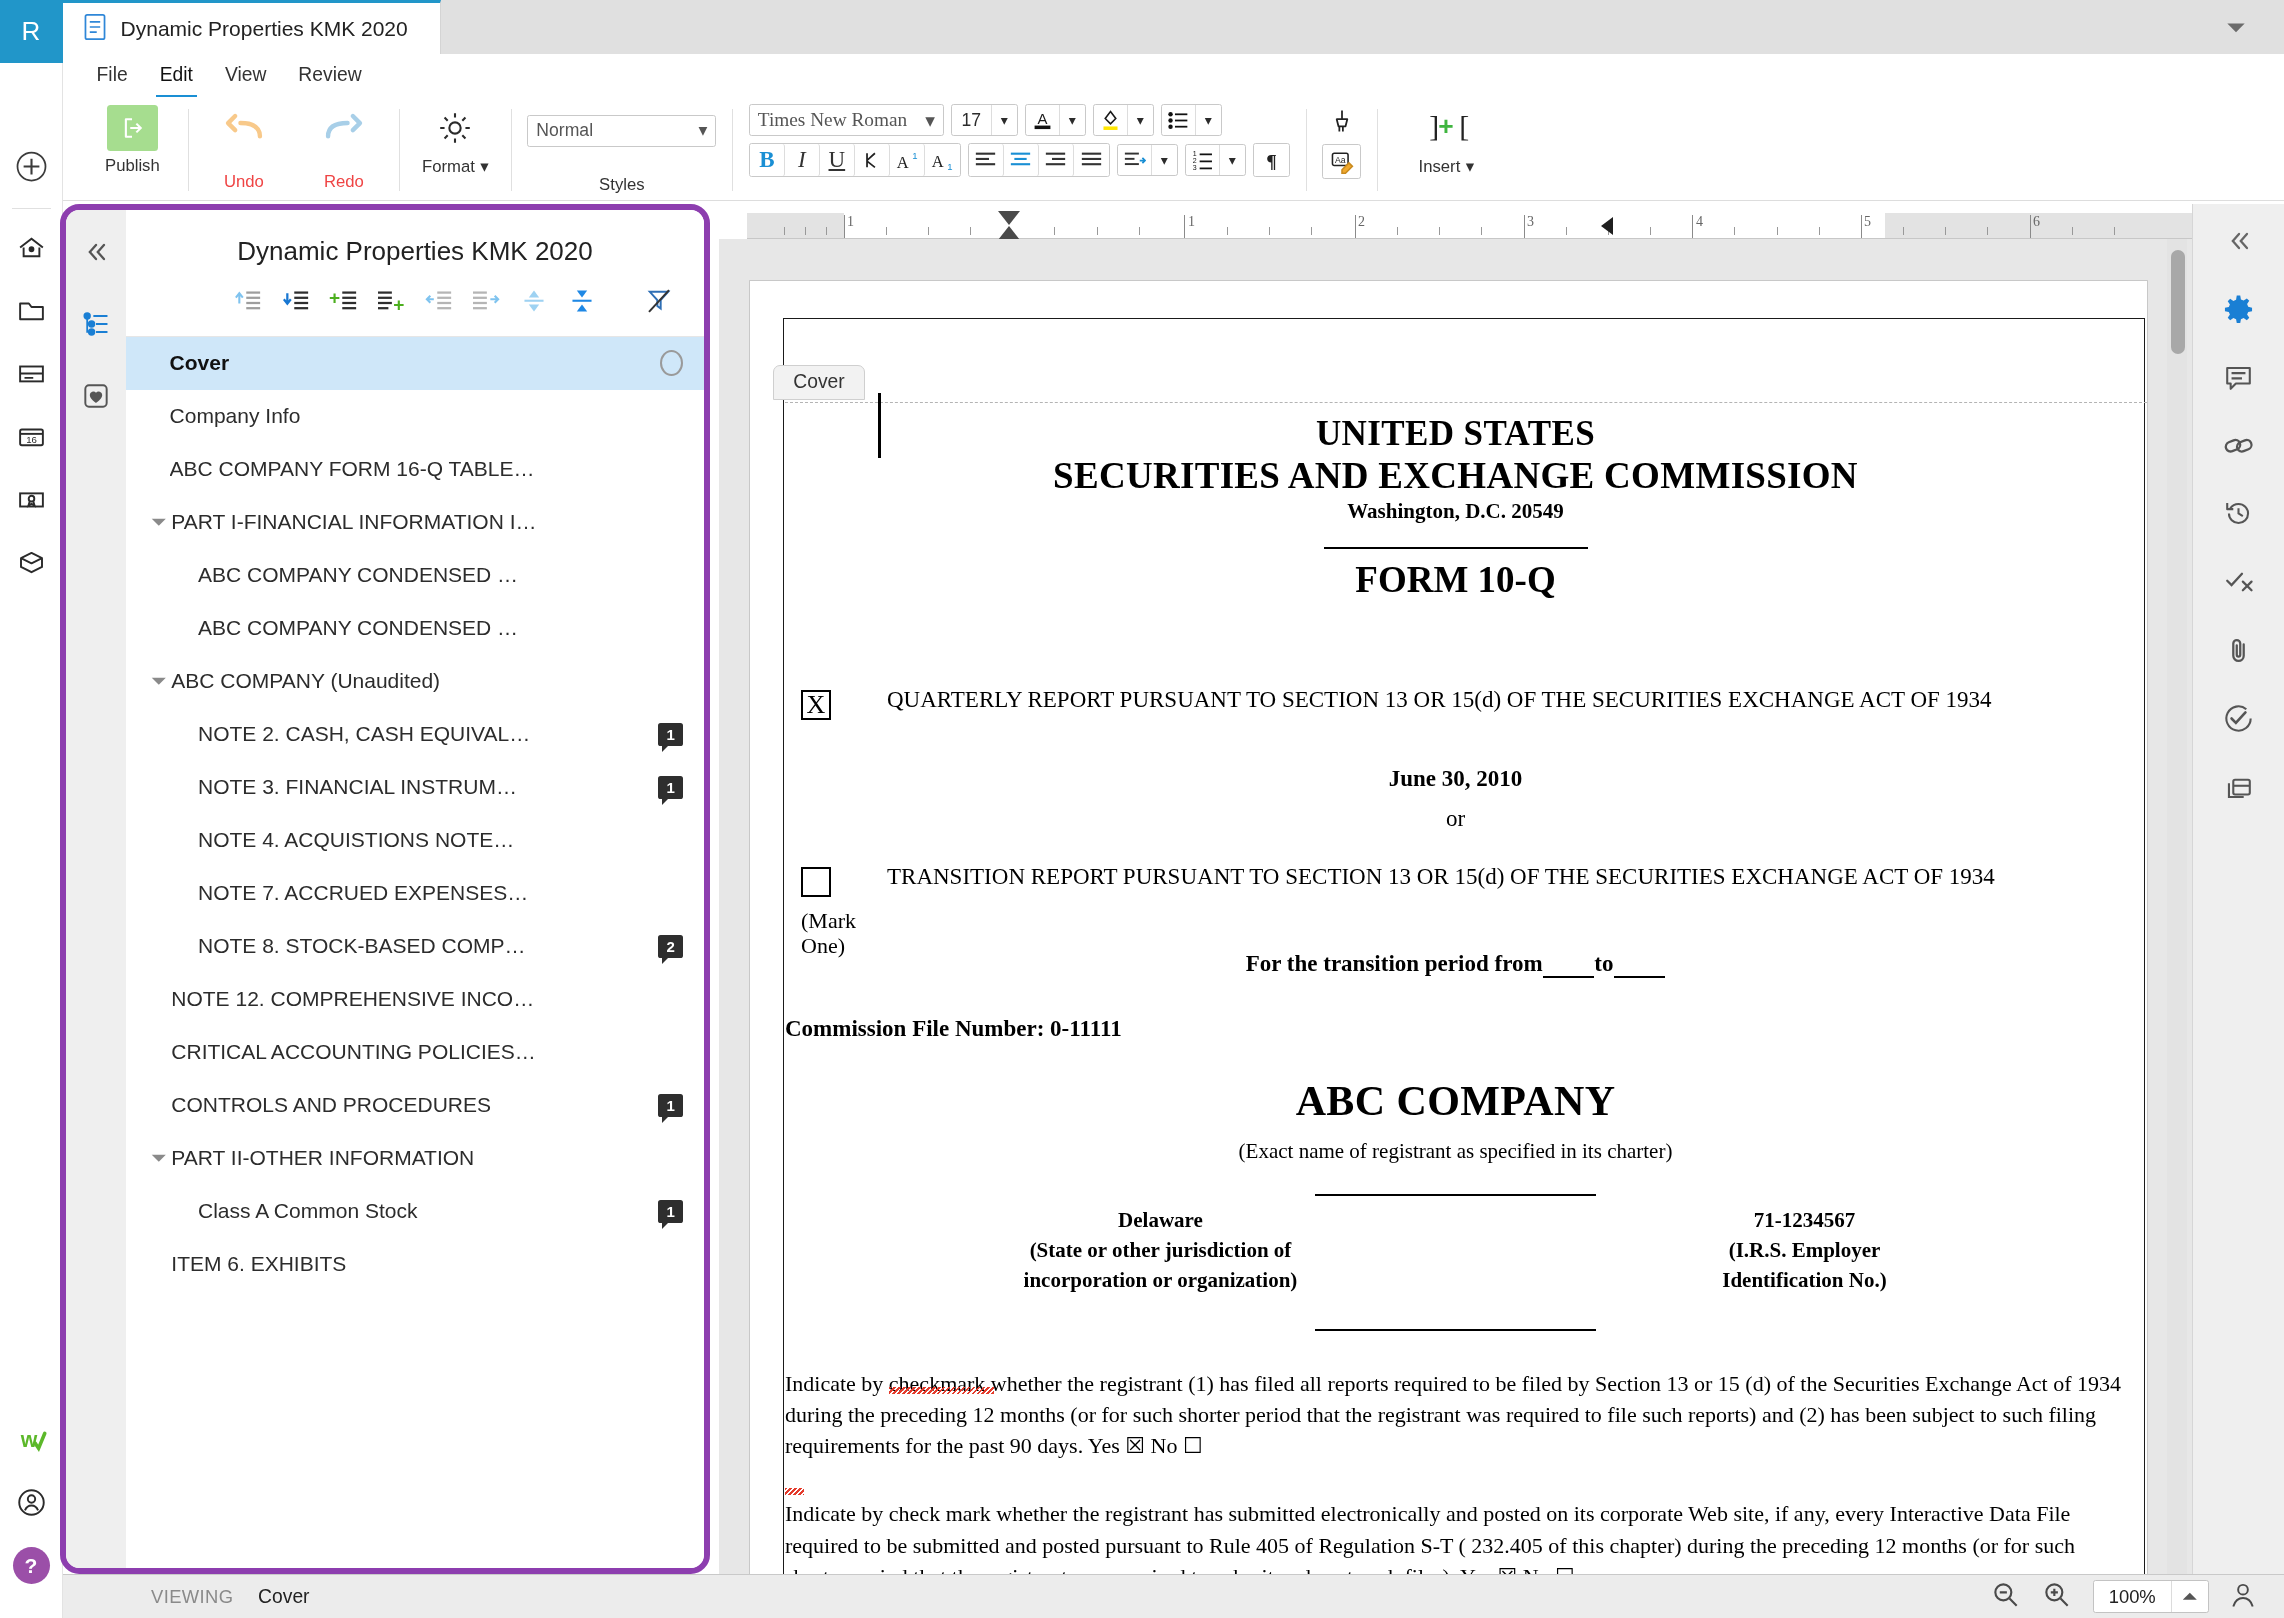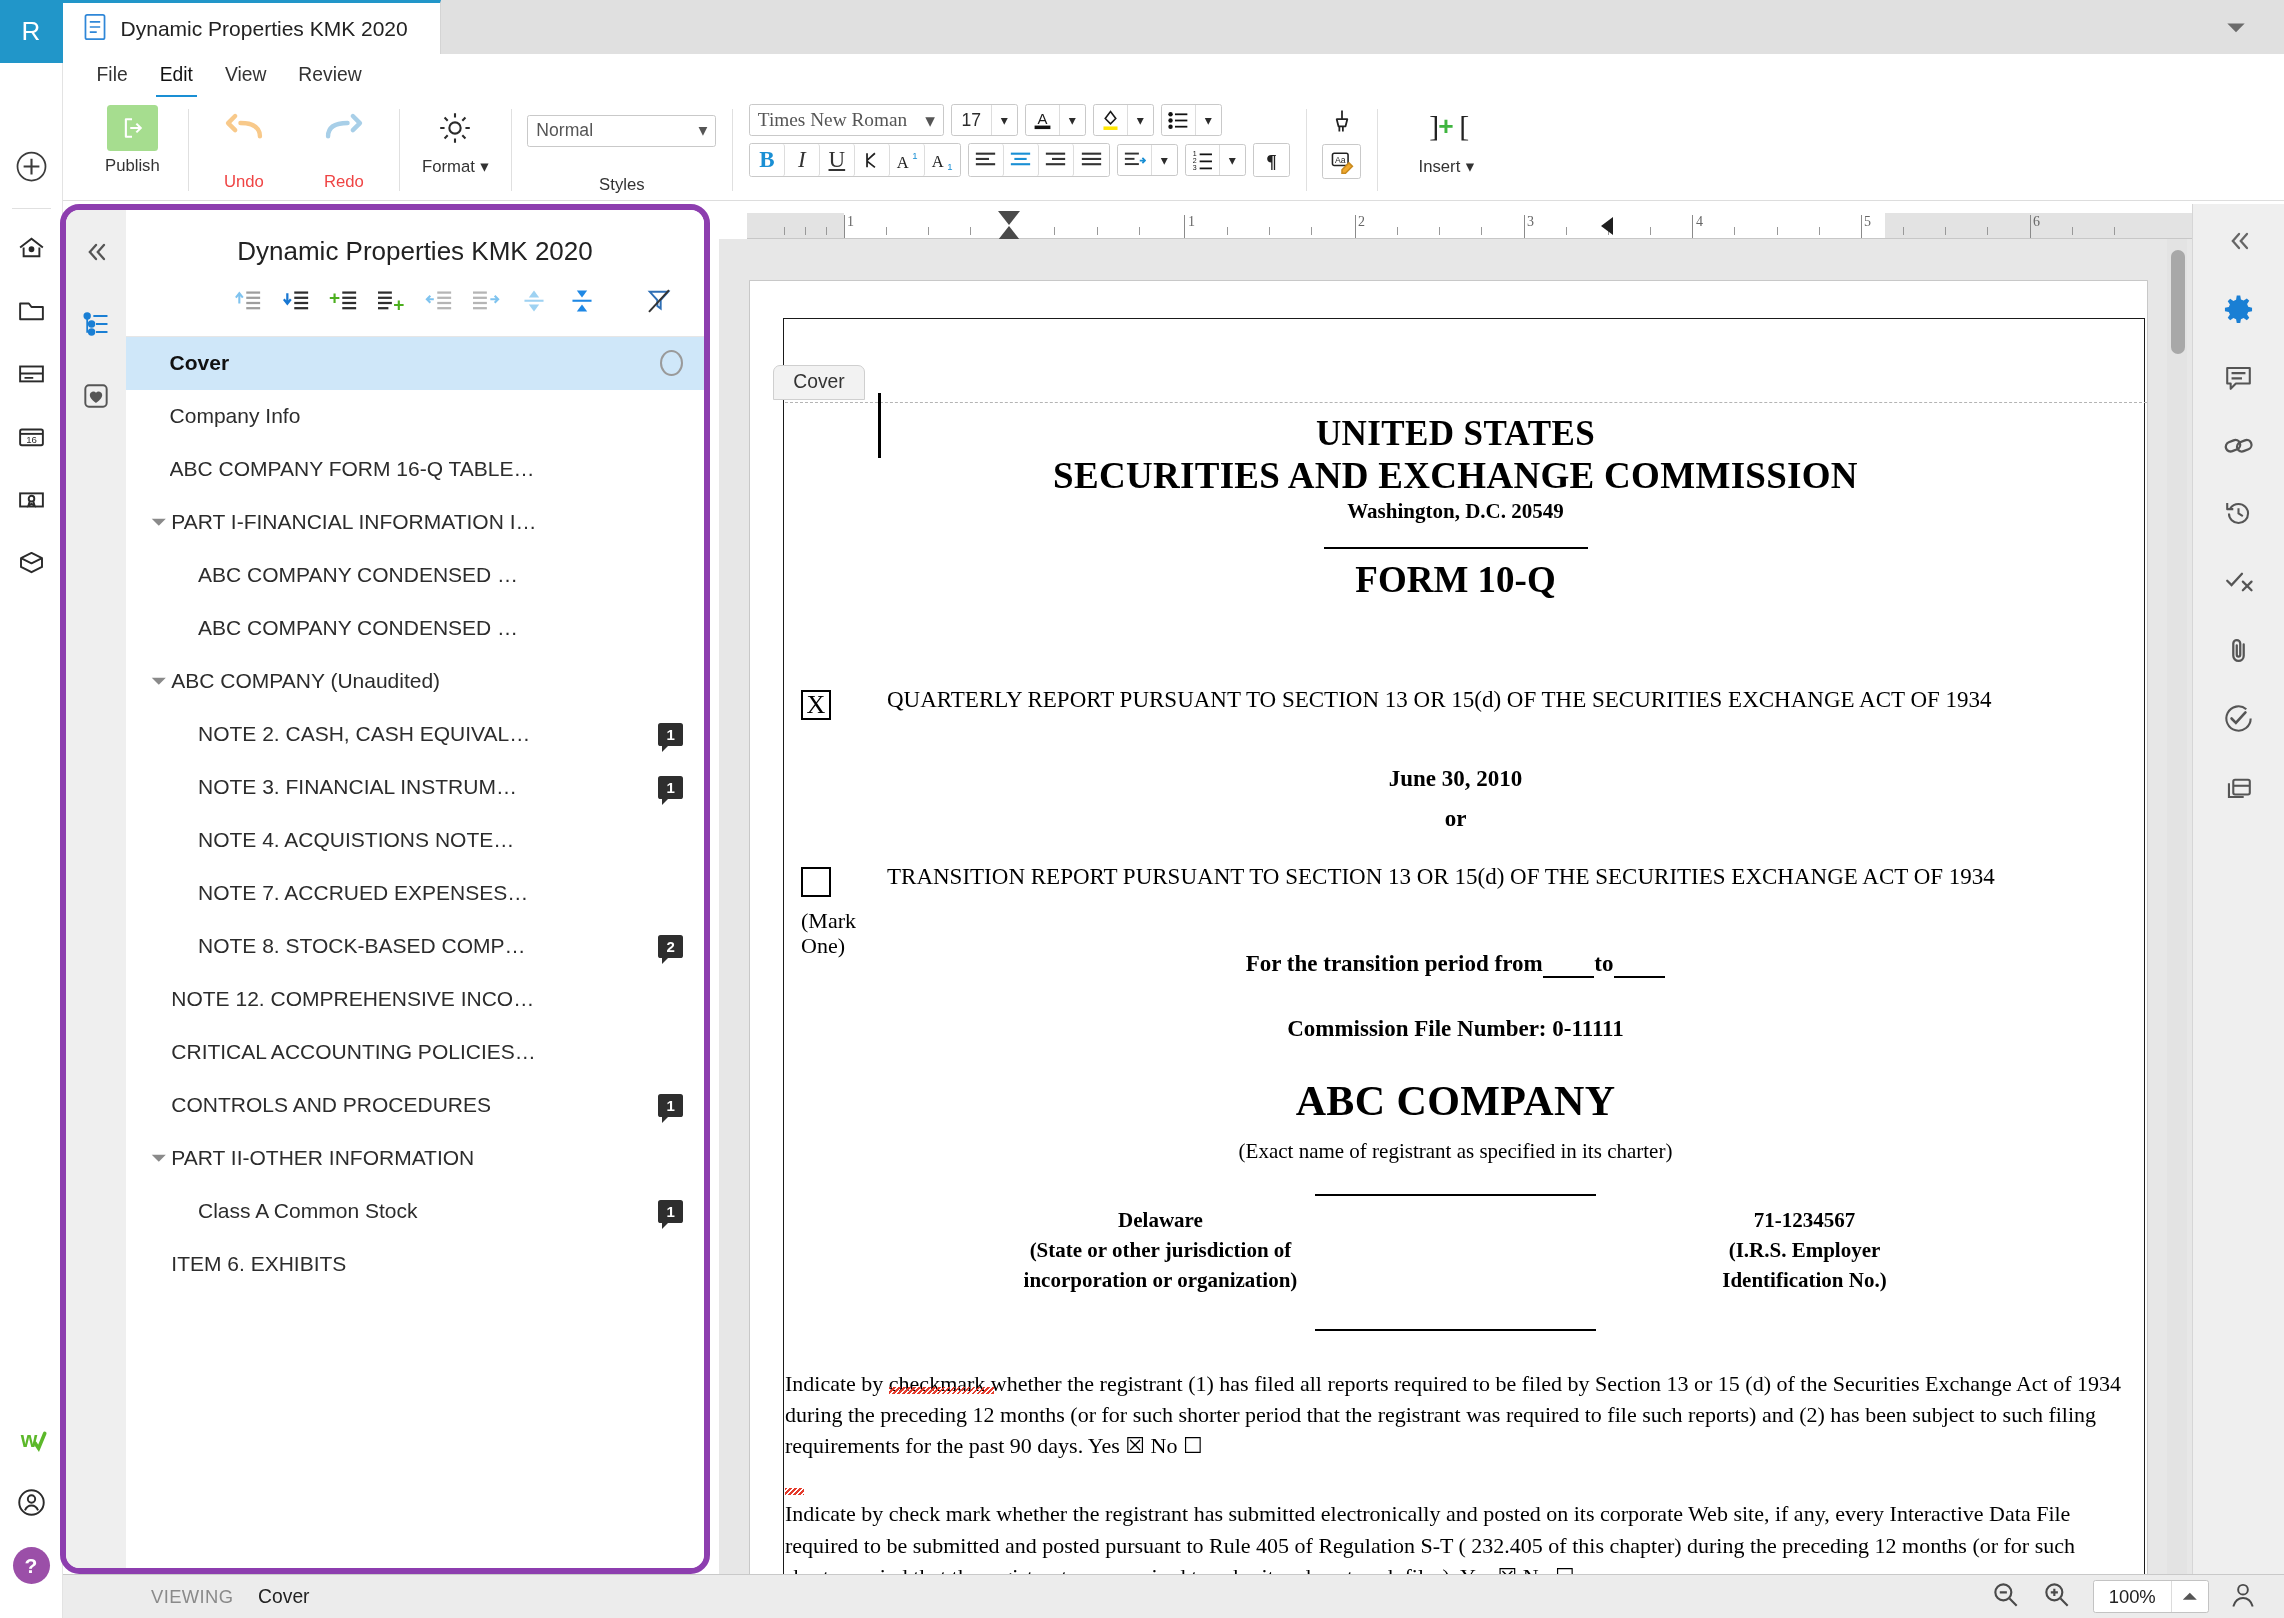--- a/index.html
+++ b/index.html
@@ -175,24 +175,24 @@
   .markone { position:absolute; left:16px; top:309px; font-size:22px; line-height:1.0; overflow:hidden; height:39px; }
   .markone2 { position:absolute; left:16px; top:332px; font-size:22px; }
   .chk-row { display:flex; align-items:flex-start; gap:0; margin-top:42px; }
   .chk-box {
     width:30px; height:30px; border:2.6px solid #000; flex:0 0 30px; margin-left:16px; margin-top:5.3px;
     display:flex; align-items:center; justify-content:center; font-size:26px; font-family:"Liberation Serif",serif;
     line-height:1;
   }
   .chk-text { flex:1; padding-left:56px; font-size:23px; line-height:1.28; }
   .d-date { text-align:center; font-size:23px; font-weight:bold; margin-top:46px; }
-  .d-or { text-align:center; font-size:23px; font-weight:bold; margin-top:14px; }
+  .d-or { text-align:center; font-size:23px; font-weight:normal; margin-top:14px; }
   .d-trans { text-align:center; font-size:23px; font-weight:bold; margin-top:54px; }
   .d-trans u { text-decoration:none; border-bottom:2.6px solid #000; padding:0 23px; }
-  .d-comm { text-align:center; font-size:23px; font-weight:bold; margin-top:39px; }
+  .d-comm { font-size:23px; font-weight:bold; margin-top:39px; }
   .d-abc { text-align:center; font-size:42px; font-weight:bold; margin-top:35px; letter-spacing:0.4px; }
   .d-exact { text-align:center; font-size:21px; margin-top:14px; }
   .rule-md { width:281px; height:1.8px; background:#000; margin:30px auto 0; }
   .cols { display:flex; margin-top:10.5px; }
   .col-l { flex:0 0 56%; text-align:center; font-size:21px; font-weight:bold; line-height:1.42; }
   .col-r { flex:1; text-align:center; font-size:21px; font-weight:bold; line-height:1.42; padding-right:53px;}
   .rule-lg { width:281px; height:1.8px; background:#000; margin:33px auto 0; }
   .d-para { font-size:22px; line-height:1.42; margin-top:37px; text-align:left; position:relative; }
   .squig { position:absolute; height:7px; background:
      repeating-linear-gradient(135deg,#e43b2c 0 1.8px,transparent 1.8px 3.5px); }

